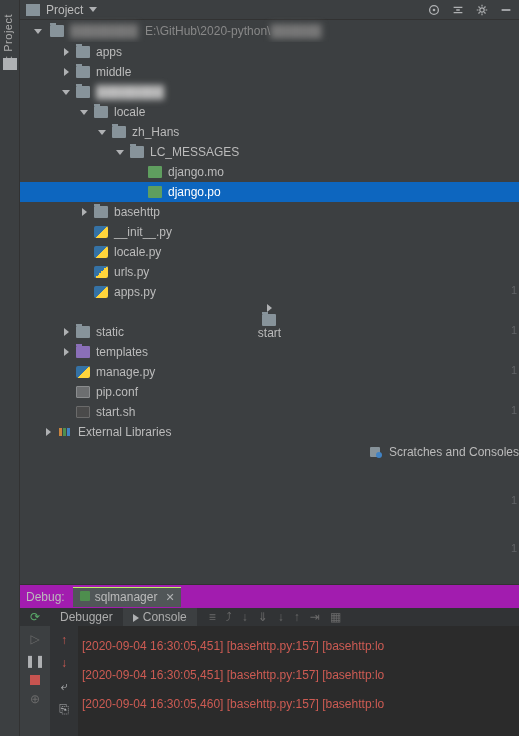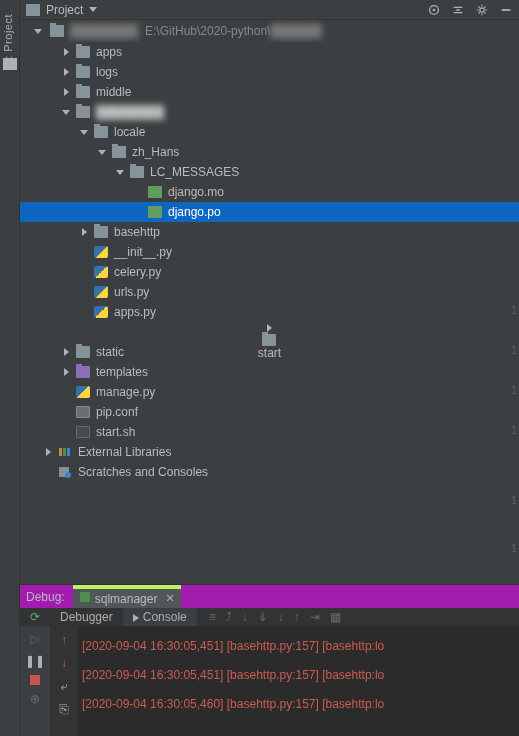--- a/index.html
+++ b/index.html
@@ -47,21 +47,21 @@
 .icon-sh { background: #4a4a4a; border: 1px solid #6a6a6a; }
 .icon-ext { background: none; }
 .icon-ext svg { width: 14px; height: 12px; }
 .icon-scratch { width: 14px; height: 12px; }
 .node-label { color: inherit; }
 .gutter-num { position: absolute; right: 2px; color: #606366; font-size: 11px; }
 
 
 .debug-bar { position: absolute; left: 20px; right: 0; bottom: 128px; height: 24px; background: #a21caf; border-top: 1px solid #323232; display: flex; align-items: center; }
 .debug-label { color: #bbbbbb; margin-left: 6px; margin-right: 8px; }
-.debug-tab { display: flex; align-items: center; background: #515658; padding: 2px 6px; gap: 4px; border-top: 4px solid #bef264; }
+.debug-tab { display: flex; align-items: center; background: #515658; padding: 2px 6px; gap: 4px; border-top: 1px solid #bef264; }
 .debug-tab .close-x { color: #afb1b3; margin-left: 4px; font-size: 11px; }
 
 
 .debug-tools { position: absolute; left: 20px; right: 0; bottom: 110px; height: 18px; background: #313335; display: flex; align-items: center; }
 .dbg-side { width: 30px; display: flex; justify-content: center; }
 .dbg-tab { padding: 2px 10px; color: #adadad; }
 .dbg-tab.active { background: #3c3f41; }
 .dbg-tab .play-tri { display: inline-block; width: 0; height: 0; border-top: 4px solid transparent; border-bottom: 4px solid transparent; border-left: 6px solid #afb1b3; margin-right: 4px; vertical-align: middle; }
 .dbg-icons { display: flex; gap: 10px; margin-left: 12px; }
 .dbg-icons span { color: #6a6a6a; font-size: 12px; }
@@ -133,26 +133,20 @@
 <div class="tree-row" style="position: relative;">
       <span class="indent" style="width: 40px;"></span>
       <span class="chev right"></span>
       <span class="node-icon icon-folder"></span>
       <span class="node-label">apps</span>
     </div>
     <div class="tree-row" style="position: relative;">
       <span class="indent" style="width: 40px;"></span>
       <span class="chev right"></span>
       <span class="node-icon icon-folder"></span>
-      <span class="node-label">logs</span>
-    </div>
-    <div class="tree-row" style="position: relative;">
-      <span class="indent" style="width: 40px;"></span>
-      <span class="chev right"></span>
-      <span class="node-icon icon-folder"></span>
       <span class="node-label">middle</span>
     </div>
     <div class="tree-row" style="position: relative;">
       <span class="indent" style="width: 40px;"></span>
       <span class="chev down"></span>
       <span class="node-icon icon-folder"></span>
       <span class="node-label blur">████████</span>
     </div>
     <div class="tree-row" style="position: relative;">
       <span class="indent" style="width: 58px;"></span>
@@ -193,21 +187,21 @@
     <div class="tree-row" style="position: relative;">
       <span class="indent" style="width: 58px;"></span>
       <span class="chev none"></span>
       <span class="node-icon icon-py"></span>
       <span class="node-label">__init__.py</span>
     </div>
     <div class="tree-row" style="position: relative;">
       <span class="indent" style="width: 58px;"></span>
       <span class="chev none"></span>
       <span class="node-icon icon-py"></span>
-      <span class="node-label">celery.py</span>
+      <span class="node-label">locale.py</span>
     </div>
     <div class="tree-row" style="position: relative;">
       <span class="indent" style="width: 58px;"></span>
       <span class="chev none"></span>
       <span class="node-icon icon-py"></span>
       <span class="node-label">urls.py</span>
     </div>
     <div class="tree-row" style="position: relative;">
       <span class="indent" style="width: 58px;"></span>
       <span class="chev none"></span>
@@ -257,21 +251,21 @@
     <div class="tree-row" style="position: relative;">
       <span class="indent" style="width: 22px;"></span>
       <span class="chev right"></span>
       <span class="node-icon icon-ext"><svg viewBox="0 0 14 12">
           <rect x="1" y="2" width="3" height="8" fill="#c9843f"></rect>
           <rect x="5" y="2" width="3" height="8" fill="#4e8e4e"></rect>
           <rect x="9" y="2" width="3" height="8" fill="#4183c4"></rect>
         </svg></span>
       <span class="node-label">External Libraries</span>
     </div>
-    <div class="tree-row" style="position: relative;">
+    <div class="tree-row" style="position: relative; justify-content: flex-end;">
       <span class="indent" style="width: 22px;"></span>
       <span class="chev none"></span>
       <span class="node-icon icon-scratch"><svg viewBox="0 0 14 12">
           <rect x="1" y="1" width="10" height="10" fill="#87939a" rx="1"></rect>
           <circle cx="10" cy="9" r="3" fill="#4183c4"></circle>
         </svg></span>
       <span class="node-label">Scratches and Consoles</span>
     </div>
   </div>
 

